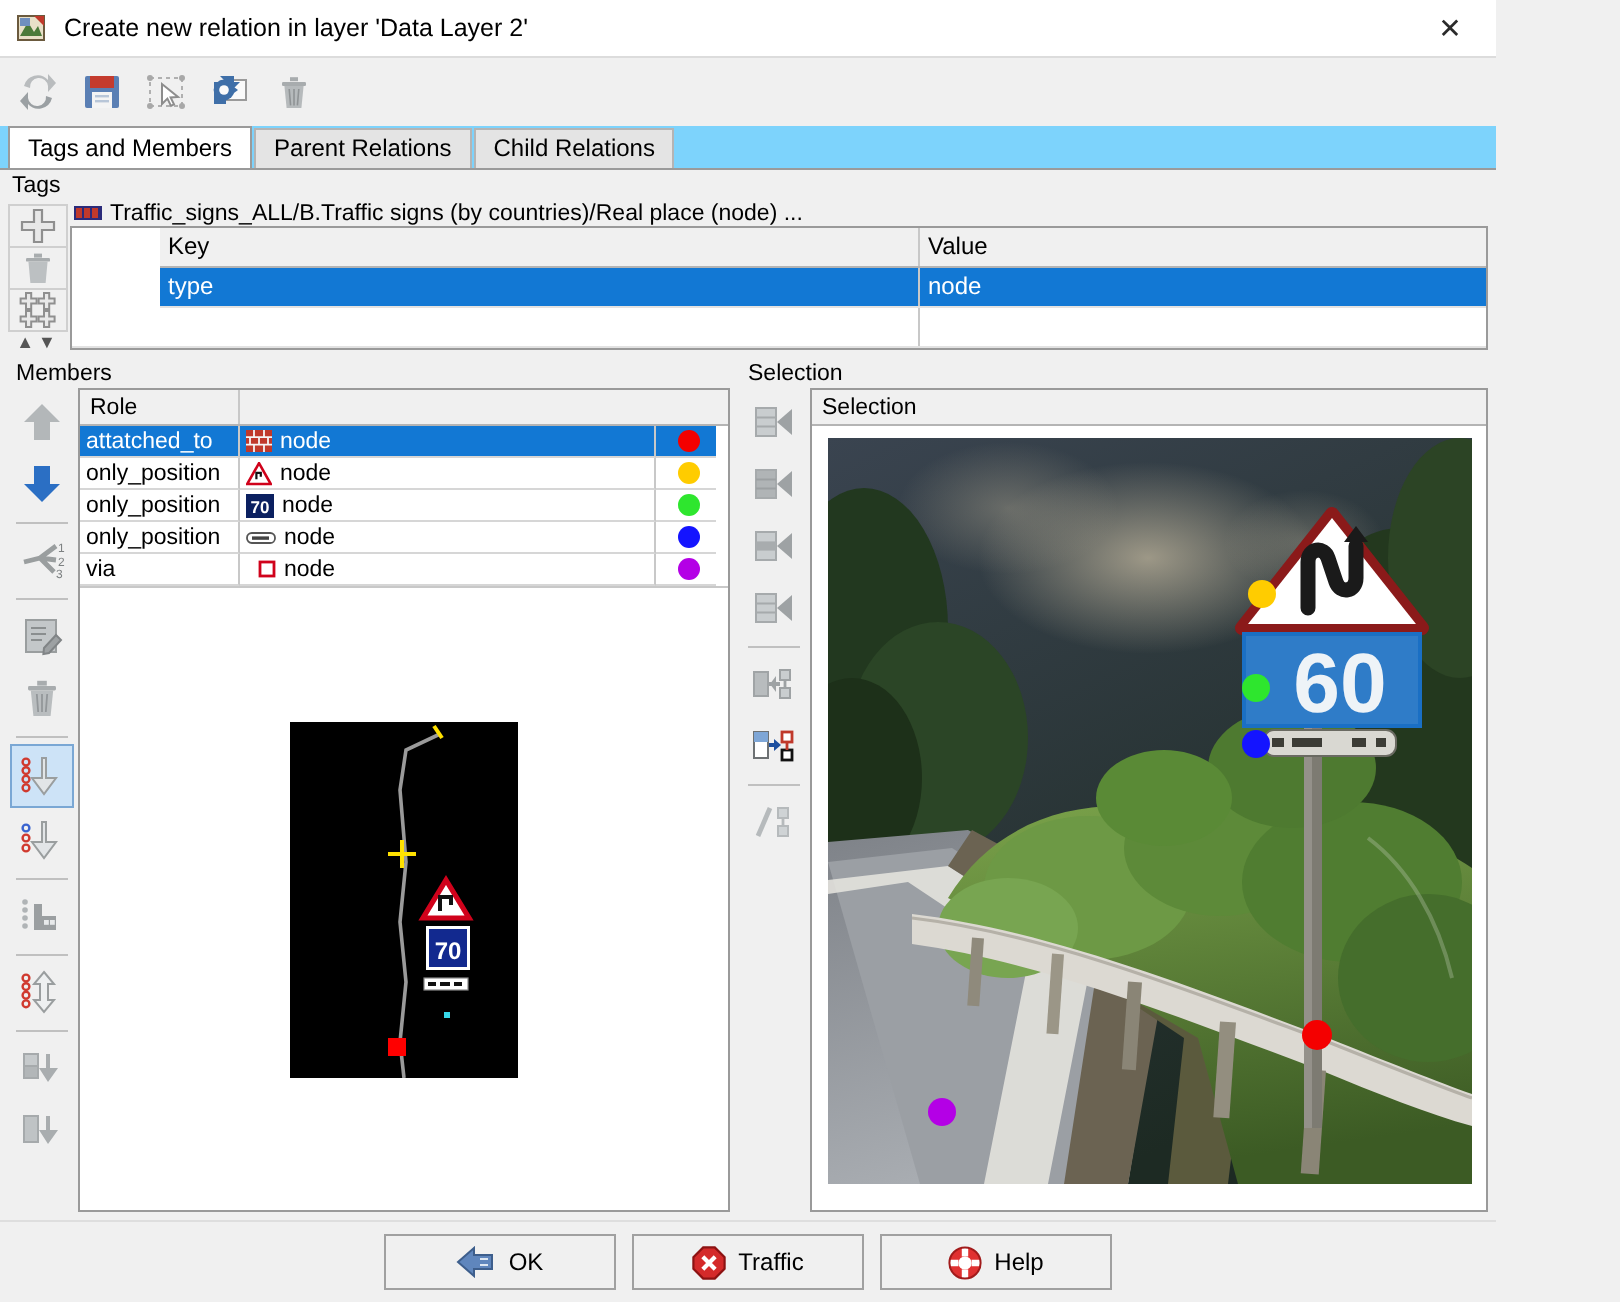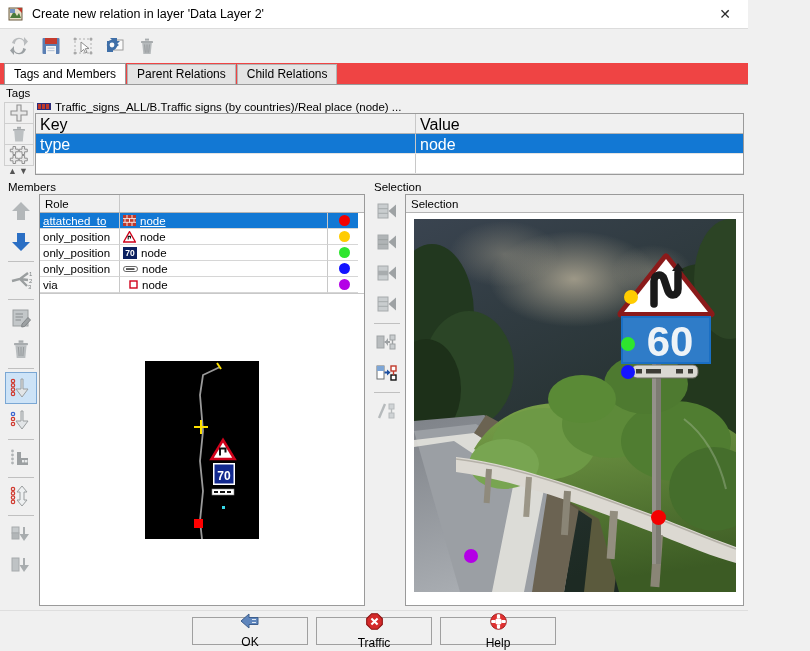--- a/index.html
+++ b/index.html
@@ -18,40 +18,40 @@
   .titlebar .appicon{width:16px;height:16px;margin-left:8px;margin-right:8px;position:relative;flex:none;}
   .title-text{font-size:12.5px;color:#000;flex:1;}
   .closebtn{width:46px;height:28px;display:flex;align-items:center;justify-content:center;
             font-size:14px;color:#2b2b2b;cursor:default;}
 
   
   .toolbar{height:34px;background:#f0f0f0;display:flex;align-items:center;padding-left:4px;flex:none;}
   .tb-btn{width:30px;height:30px;display:flex;align-items:center;justify-content:center;margin-right:2px;}
 
   
-  .tabs{height:21px;display:flex;align-items:flex-end;padding-left:4px;background:#ef4444;flex:none;
+  .tabs{height:21px;display:flex;align-items:flex-end;padding-left:4px;background:#7dd3fc;flex:none;
         position:relative;}
   .tab{height:19px;line-height:19px;padding:0 9px;font-size:12px;background:#e4e4e4;
        border:1px solid #b4b4b4;border-bottom:none;margin-right:1px;color:#000;}
   .tab.active{background:#ffffff;border-color:#9a9a9a;height:20px;line-height:20px;position:relative;z-index:3;}
 
   
   .body{flex:1;background:#f0f0f0;position:relative;border-top:1px solid #9a9a9a;}
 
   
   .tags-wrap{position:absolute;left:3px;top:4px;right:4px;height:86px;}
   .tags-label{position:absolute;left:3px;top:-2px;font-size:11.5px;}
   .tags-inner{position:absolute;left:0;top:11px;right:0;bottom:0;display:flex;}
   .tagside{width:32px;display:flex;flex-direction:column;align-items:center;padding-top:2px;}
   .sq-btn{width:28px;height:25px;display:flex;align-items:center;justify-content:center;
           background:#f0f0f0;border:1px solid #cfcfcf;margin-bottom:-1px;}
   .tagmain{flex:1;display:flex;flex-direction:column;}
   .preset-line{height:15px;display:flex;align-items:center;font-size:11.5px;gap:4px;padding-left:2px;}
   .tagtable{flex:1;border:1px solid #9a9a9a;background:#fff;display:flex;flex-direction:column;}
-  .tagrow{display:flex;height:19px;font-size:16px;}
+  .tagrow{display:flex;height:19px;font-size:12px;margin-left:44px;}
   .tagrow.header{background:#f0f0f0;border-bottom:1px solid #b4b4b4;}
   .tagrow.header .c{background:#f0f0f0;}
   .tagrow .c{padding:2px 0 0 4px;overflow:hidden;white-space:nowrap;box-sizing:border-box;}
   .tagrow .c1{width:380px;border-right:1px solid #c8c8c8;}
   .tagrow .c2{flex:1;}
   .tagrow.selected .c{background:#1278d4;color:#fff;}
   .tagrow.empty{border-top:1px solid #e2e2e2;}
   .tagfill{flex:1;border-top:1px solid #e2e2e2;}
 
   
@@ -68,21 +68,21 @@
 
   .memmain{flex:1;border:1px solid #9a9a9a;background:#fff;display:flex;flex-direction:column;overflow:hidden;}
   .mtable{border-bottom:1px solid #c8c8c8;}
   .mrow{display:flex;height:16px;font-size:11.5px;align-items:stretch;}
   .mrow.header{background:#f0f0f0;height:17px;border-bottom:1px solid #b4b4b4;}
   .mc{box-sizing:border-box;padding-left:3px;white-space:nowrap;overflow:hidden;display:flex;align-items:center;
       border-right:1px solid #c8c8c8;border-bottom:1px solid #d6d6d6;}
   .mc-role{width:80px;}
   .mc-ref{width:208px;gap:4px;}
   .mc-dot{width:30px;justify-content:center;border-right:none;}
-  .mrow.selected .mc{background:#1278d4;color:#fff;text-decoration:underline;}
+  .mrow.selected .mc{background:#1278d4;color:#fff;}
   .mrow.header .mc{background:#f0f0f0;border-bottom:none;color:#000;padding-left:5px;}
 
   .mapprev{flex:1;background:#fff;display:flex;align-items:center;justify-content:center;}
   .mapbox{width:114px;height:178px;background:#000;position:relative;}
 
   .applyrole{height:26px;display:flex;align-items:center;gap:6px;padding-left:6px;flex:none;}
   .applyrole label{font-size:11.5px;}
   .rinput{width:97px;height:17px;border:1px solid #9a9a9a;background:#fff;font-size:11.5px;
           padding:0 3px;box-sizing:border-box;font-family:"Liberation Sans",sans-serif;}
 
@@ -91,21 +91,21 @@
   .selhead{height:17px;background:#f0f0f0;border-bottom:1px solid #b4b4b4;font-size:11.5px;
            display:flex;align-items:center;padding-left:5px;}
   .selbody{flex:1;position:relative;background:#fff;display:flex;align-items:flex-start;justify-content:center;}
   .photo{width:322px;height:373px;position:relative;overflow:hidden;margin-top:6px;}
   .dot{position:absolute;border-radius:50%;}
 
   
   .btnbar{height:40px;background:#f0f0f0;display:flex;align-items:center;justify-content:center;
           gap:8px;flex:none;border-top:1px solid #dedede;}
   .dlgbtn{height:26px;min-width:94px;background:#f0f0f0;border:1px solid #a0a0a0;
-          display:flex;align-items:center;justify-content:center;gap:6px;font-size:12px;padding:0 10px;flex-direction:column;}
+          display:flex;align-items:center;justify-content:center;gap:6px;font-size:12px;padding:0 10px;}
 
   .ico{display:block;}
 </style>
 </head>
 <body>
 
 <div class="win">
 
   <div class="titlebar">
     <span class="appicon">

